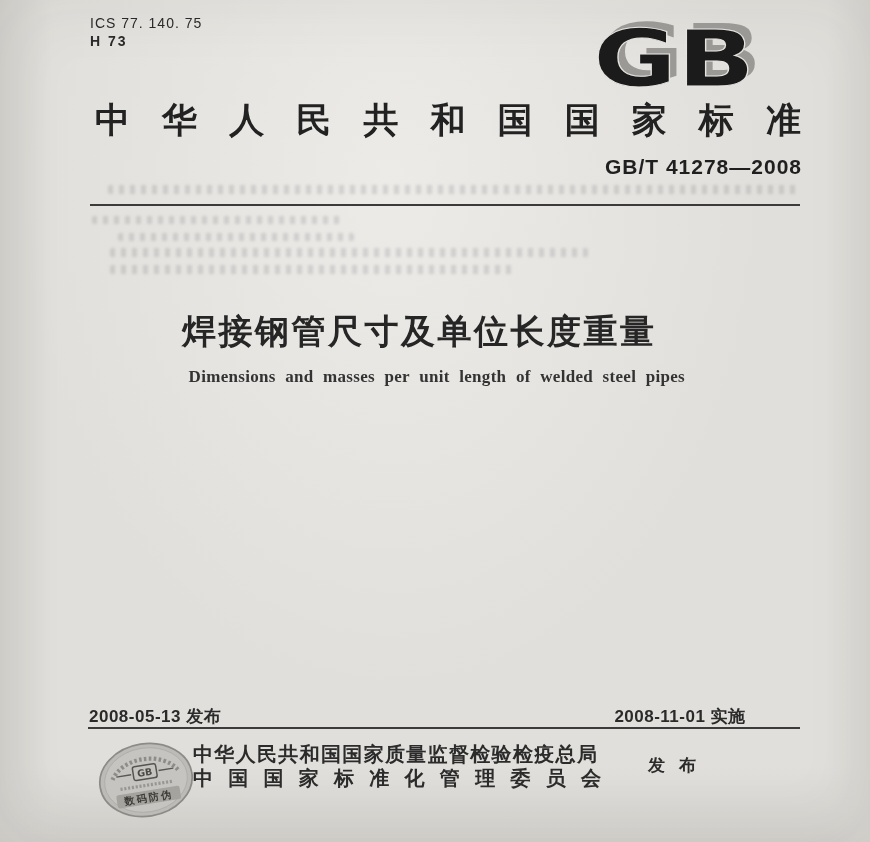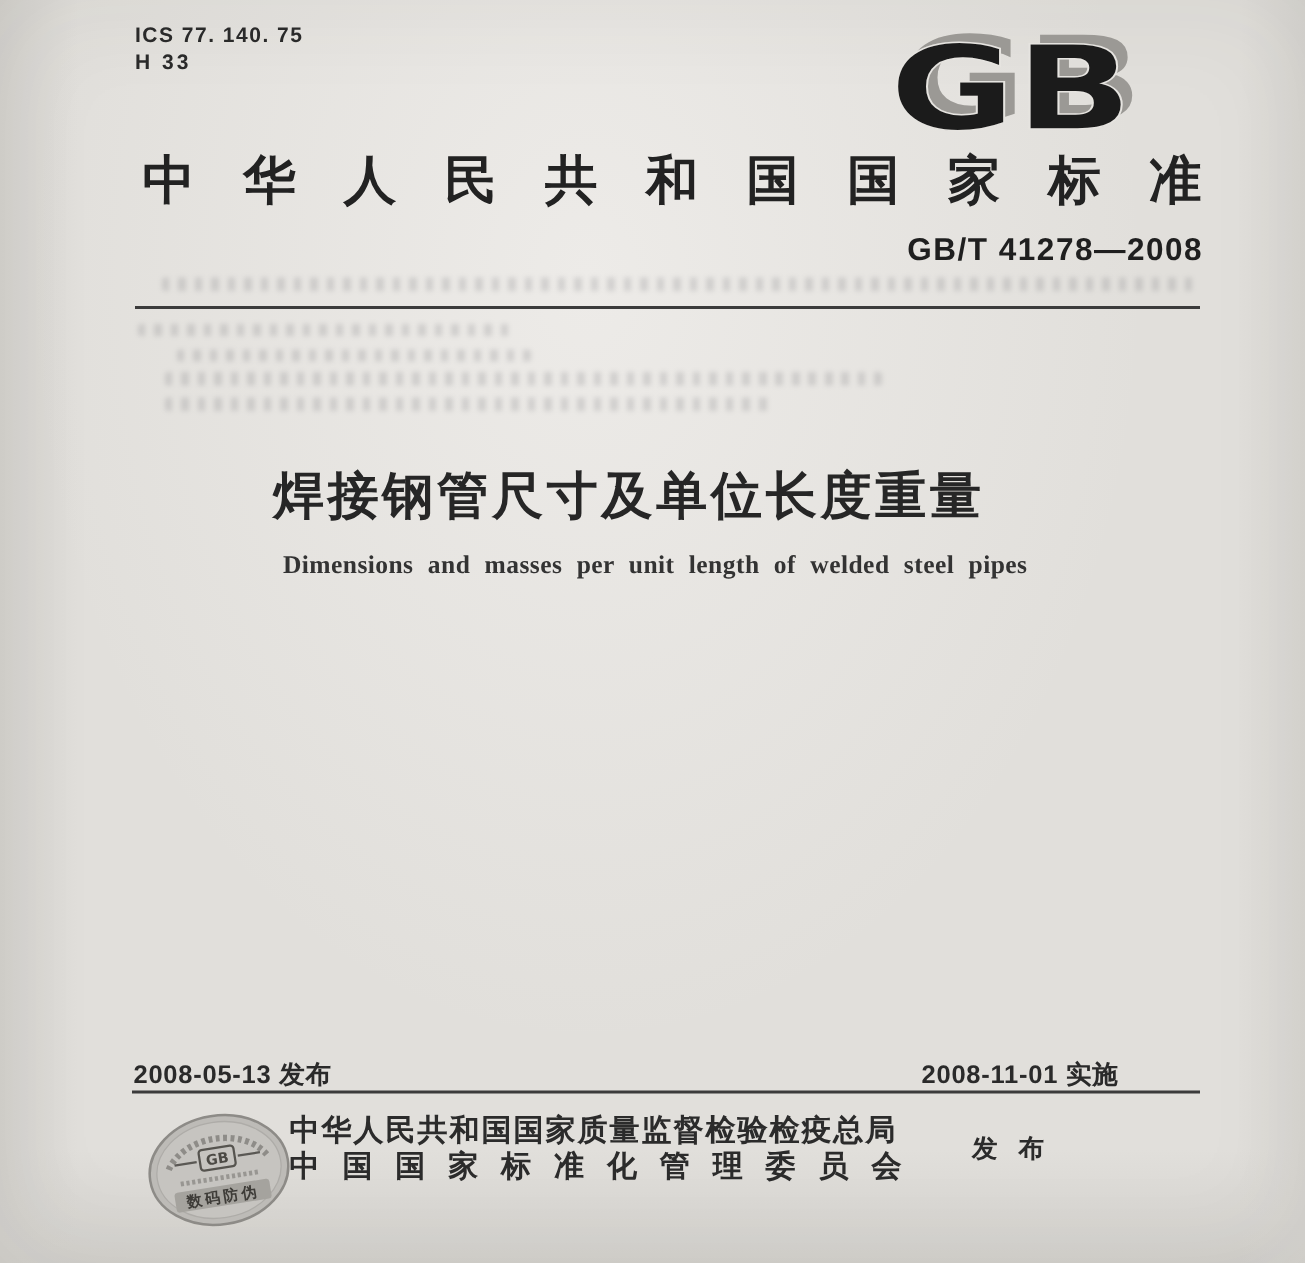--- a/index.html
+++ b/index.html
@@ -13,21 +13,21 @@
       radial-gradient(ellipse at 45% 22%, #edebe8 0%, rgba(237,235,232,0) 55%),
       linear-gradient(90deg, #d4d2ce 0%, rgba(212,210,206,0) 6%),
       linear-gradient(270deg, #d8d6d2 0%, rgba(216,214,210,0) 5%),
       linear-gradient(0deg, #d3d1cd 0%, rgba(211,209,205,0) 9%),
       #e1dfdb;
     box-shadow: inset 0 0 70px rgba(60,60,55,.08);
   }
   .abs{position:absolute;}
   .ink{color:#242424;}
   
-  .ics{left:90px;top:15px;font-size:14px;font-weight:bold;letter-spacing:1px;color:#2a2a2a;}
+  .ics{left:90px;top:15px;font-size:14px;font-weight:normal;letter-spacing:1px;color:#2a2a2a;}
   .doc-class{left:90px;top:33px;font-size:14px;font-weight:bold;letter-spacing:2px;color:#2a2a2a;}
   
   .gb-logo{left:584px;top:18px;width:180px;height:76px;}
   
   .std-title{
     left:95px;top:101px;width:706px;height:40px;
     font-family:"Liberation Serif",serif;
     font-size:35px;font-weight:bold;color:#222;line-height:40px;
   }
   .std-number{
@@ -80,21 +80,21 @@
   
   [data-justify]{display:flex;justify-content:space-between;}
   [data-justify] span{flex:none;}
 </style>
 </head>
 <body>
 
 <div class="page">
 
   <div class="abs ics">ICS 77. 140. 75</div>
-  <div class="abs doc-class">H 33</div>
+  <div class="abs doc-class">H 73</div>
 
   <svg class="abs gb-logo" viewBox="0 0 180 76" aria-hidden="true">
     <g font-family="DejaVu Sans, sans-serif" font-weight="bold" font-size="78" text-anchor="middle">
       <text x="93" y="66" fill="#9b9995" transform="translate(4,-4)" textLength="162" lengthAdjust="spacingAndGlyphs">GB</text>
       <text x="90" y="68" fill="#1b1b1b" stroke="#e6e4e0" stroke-width="1" paint-order="fill" textLength="162" lengthAdjust="spacingAndGlyphs">GB</text>
     </g>
   </svg>
 
   <div class="abs std-title ink" data-justify="">
       <span>中</span>

